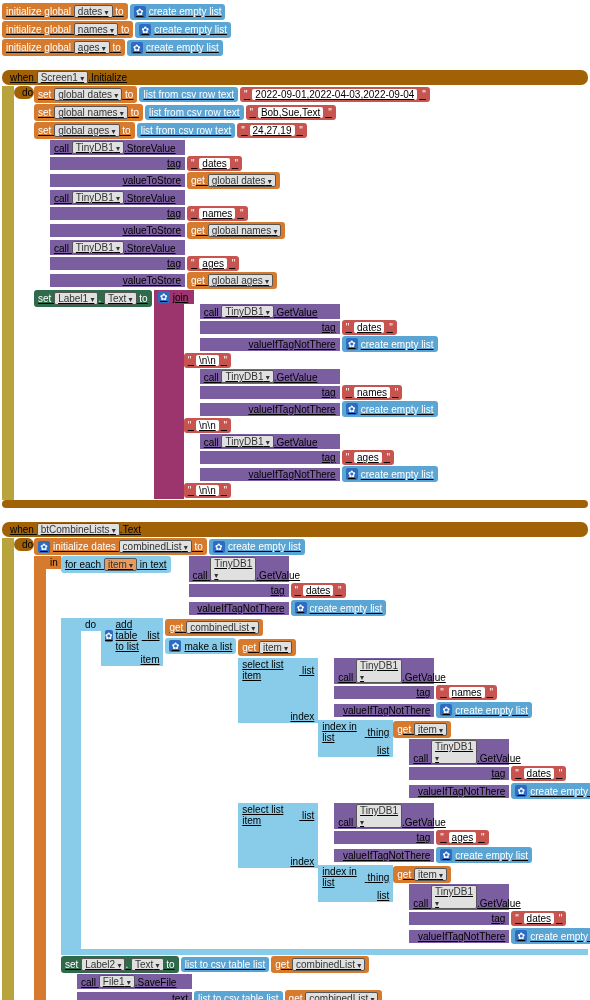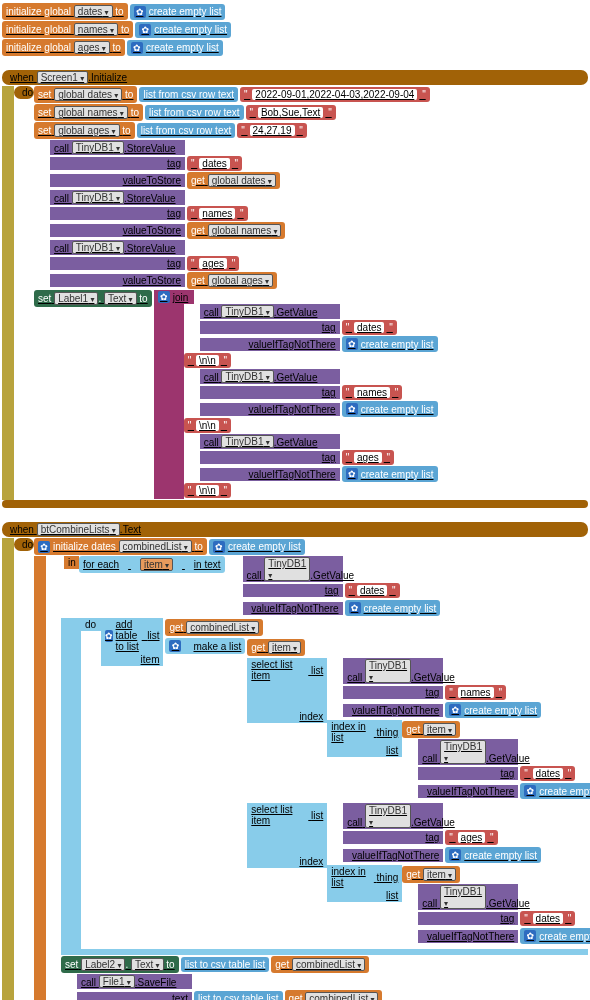--- a/index.html
+++ b/index.html
@@ -8,37 +8,37 @@
     padding: 2px;
     background: #fff;
     font-family: Arial, sans-serif;
     font-size: 10px;
     width: 590px;
   }
   .block { display: inline-flex; align-items: center; padding: 2px 4px; border-radius: 3px; white-space: nowrap; color: #fff; }
   .row { display: flex; align-items: center; margin: 1px 0; flex-wrap: nowrap; }
   .orange { background: #d67a2e; }
   .blue { background: #5ba5d4; }
-  .ltblue { background: #88ccea; gap: 9px; }
+  .ltblue { background: #88ccea; }
   .green { background: #2f6b4a; }
   .red { background: #c85450; }
   .tiny { border: 1px solid #555; border-radius: 2px; padding: 0 3px; background: #e0e0e0; color: #333; }
   .textsock { background: #fff; color: #000; border-radius: 2px; padding: 0 3px; margin: 0 2px; }
   .gear { width: 12px; height: 12px; background: #2d6cc0; border-radius: 2px; margin-right: 3px; display: inline-flex; align-items: center; justify-content: center; color: #fff; font-size: 9px; }
   .dd::after { content: " ▾"; font-size: 8px; }
   .section { margin-bottom: 14px; text-decoration: underline; }
   .nest { border-left: 12px solid #b8a33d; padding-left: 0; }
   .nest-orange { border-left: 12px solid #d67a2e; padding-left: 0; }
   .nest-magenta { border-left: 30px solid #9c356e; padding-left: 0; }
   .nest-blue { border-left: 20px solid #88ccea; padding-left: 0; }
   .stack { display: flex; flex-direction: column; }
   .purplerow { background: #7b5ea0; padding: 1px 4px; display: flex; align-items: flex-end; justify-content: flex-end; margin-left: 16px; }
   .bluerow { background: #88ccea; padding: 1px 4px; display: flex; align-items: center; justify-content: flex-end; color: #000; }
   .oliverow { background: #a16207; padding: 1px 8px; display: flex; align-items: center; border-radius: 7px; }
-  .orangerow { background: #d67a2e; padding: 1px 4px; display: flex; align-items: center; margin-left: 18px; }
+  .orangerow { background: #d67a2e; padding: 1px 4px; display: flex; align-items: center; }
   .magentarow { background: #9c356e; padding: 1px 4px; display: flex; align-items: center; }
   .ml { margin-left: 2px; }
 </style>
 </head>
 <body>
 
 <div class="section">
   <div class="row">
     <span class="block orange"><span>initialize global</span>&nbsp;<span class="tiny dd">dates</span>&nbsp;<span>to</span></span>
     <span class="block blue ml">

